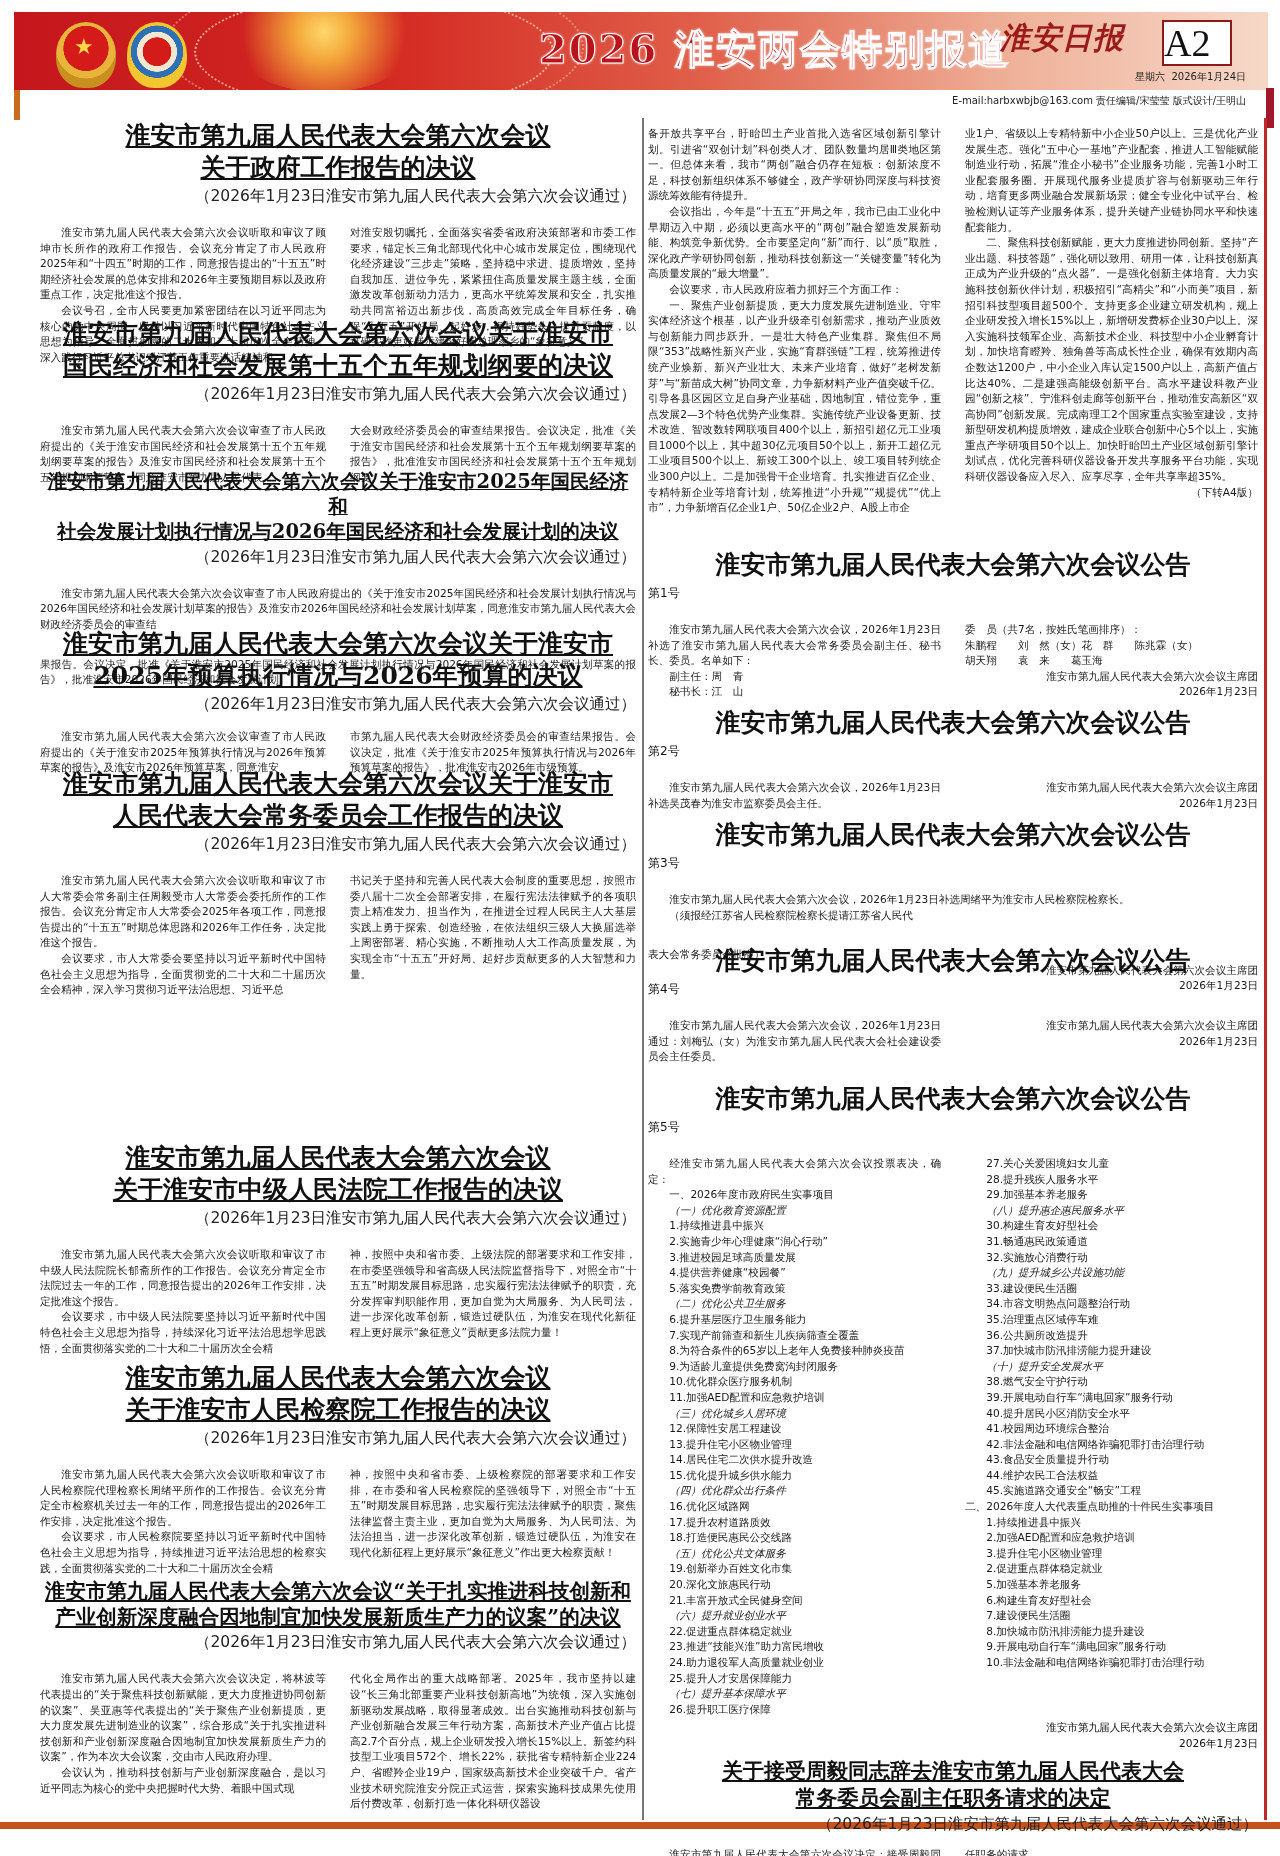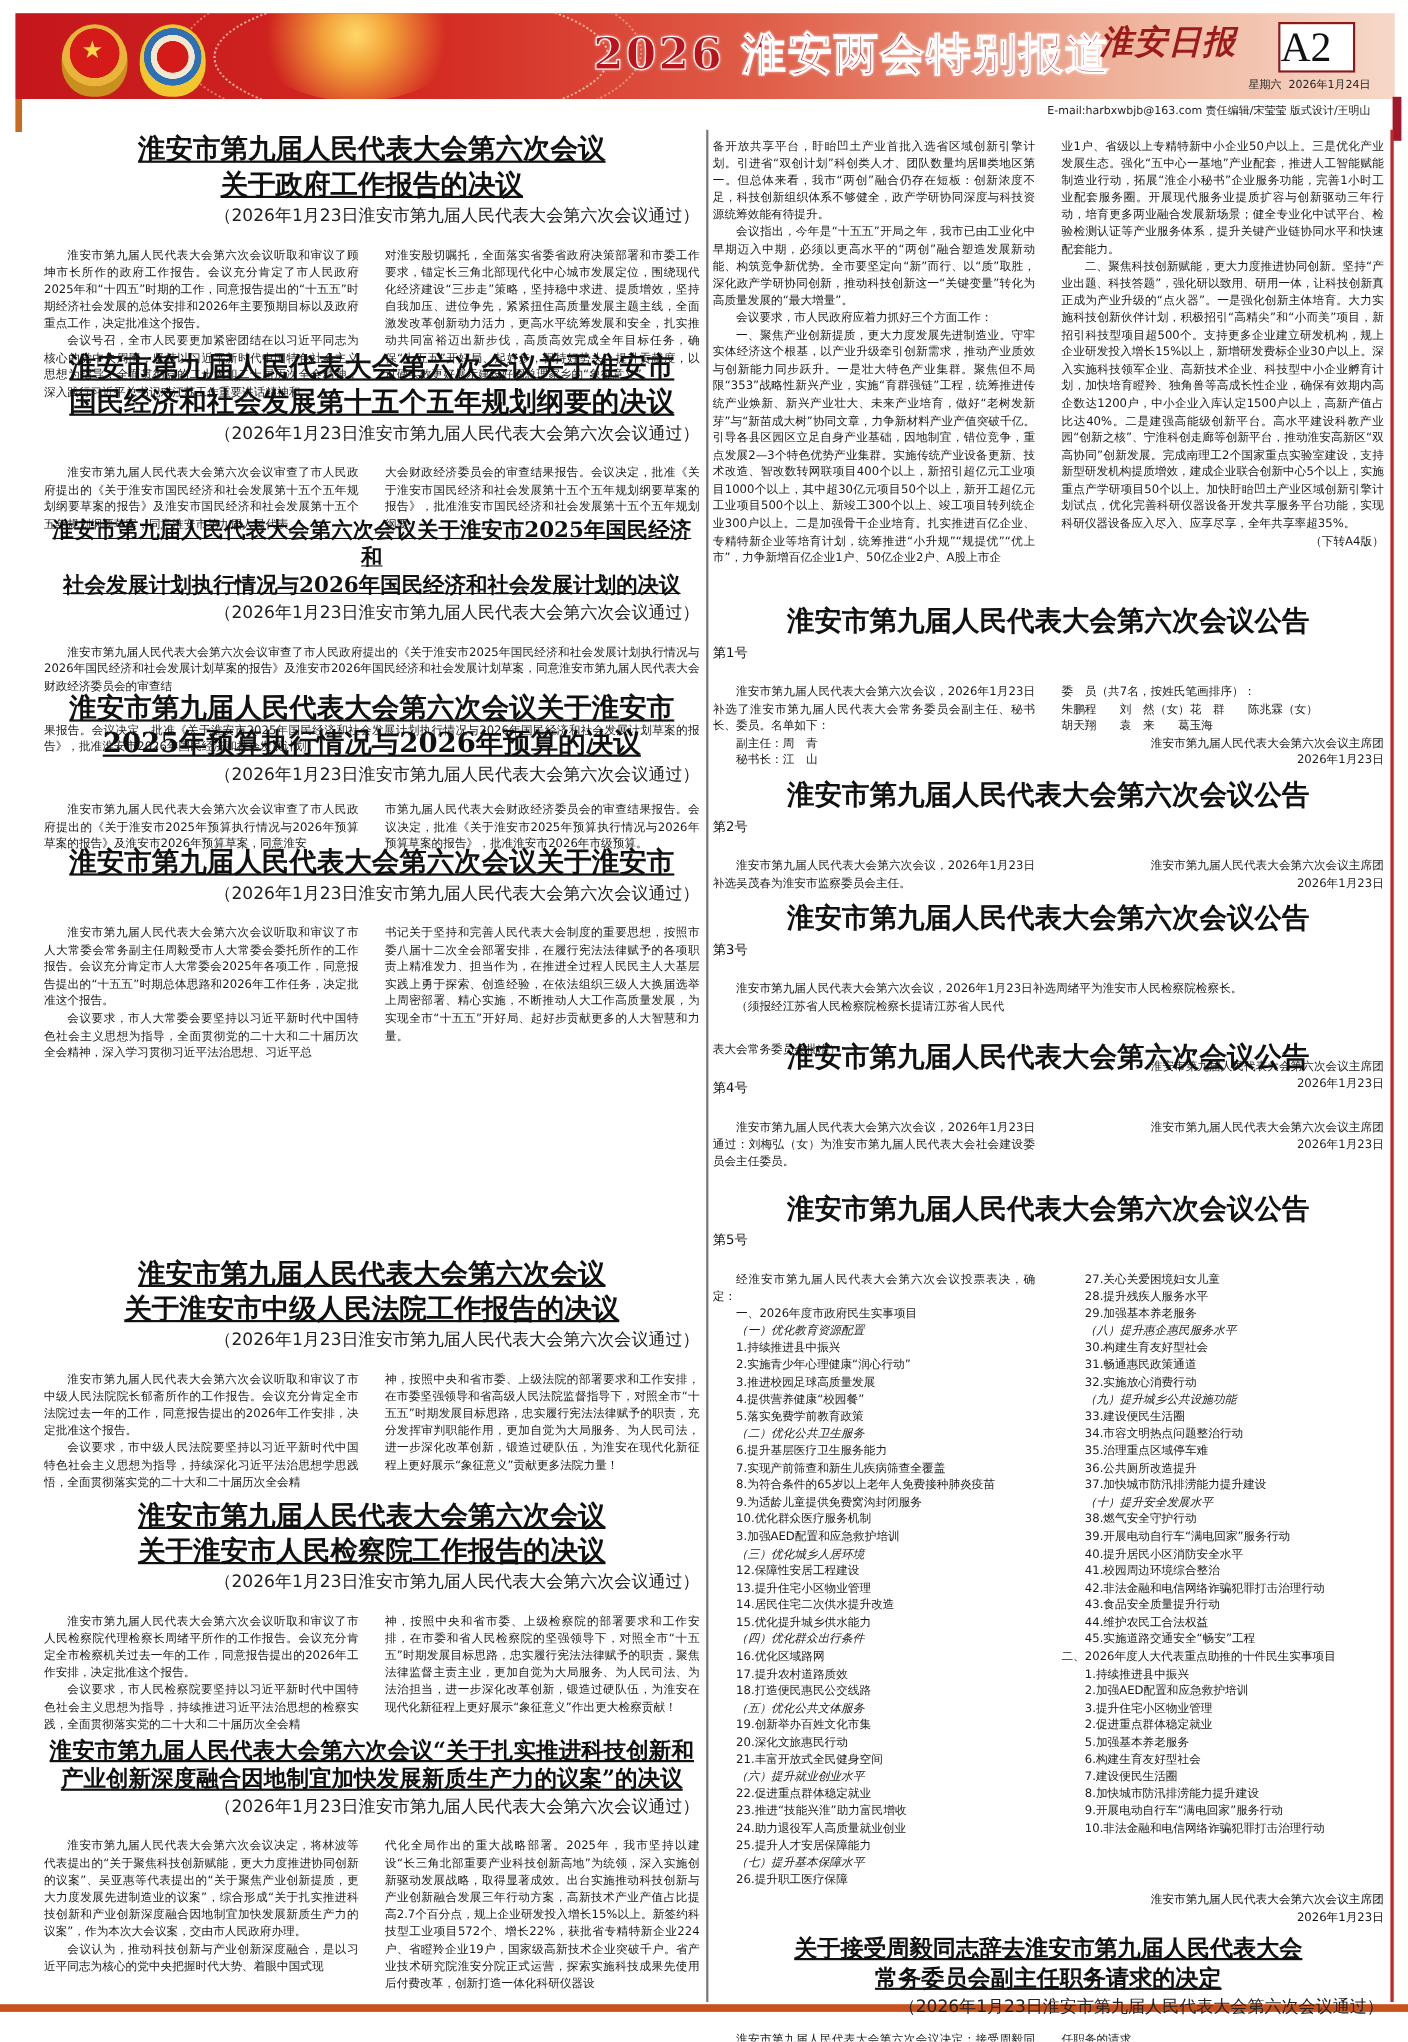--- a/index.html
+++ b/index.html
@@ -121,20 +121,21 @@
       </div>
     <div class="col">
         <p class="noind">市第九届人民代表大会财政经济委员会的审查结果报告。会议决定，批准《关于淮安市2025年预算执行情况与2026年预算草案的报告》，批准淮安市2026年市级预算。</p>
       </div>
   </div>
 </div>
 
 <div class="article" style="left:40px;top:768px;width:596px;">
   <div class="headline" style="font-size:25px;">
     <div>淮安市第九届人民代表大会第六次会议关于淮安市</div>
+      <div>人民代表大会常务委员会工作报告的决议</div>
   </div>
   <div class="sub">（2026年1月23日淮安市第九届人民代表大会第六次会议通过）</div>
   <div class="cols" style="margin-top:18px;">
     <div class="col">
         <p>淮安市第九届人民代表大会第六次会议听取和审议了市人大常委会常务副主任周毅受市人大常委会委托所作的工作报告。会议充分肯定市人大常委会2025年各项工作，同意报告提出的“十五五”时期总体思路和2026年工作任务，决定批准这个报告。</p>
         <p>会议要求，市人大常委会要坚持以习近平新时代中国特色社会主义思想为指导，全面贯彻党的二十大和二十届历次全会精神，深入学习贯彻习近平法治思想、习近平总</p>
       </div>
     <div class="col">
         <p class="noind">书记关于坚持和完善人民代表大会制度的重要思想，按照市委八届十二次全会部署安排，在履行宪法法律赋予的各项职责上精准发力、担当作为，在推进全过程人民民主人大基层实践上勇于探索、创造经验，在依法组织三级人大换届选举上周密部署、精心实施，不断推动人大工作高质量发展，为实现全市“十五五”开好局、起好步贡献更多的人大智慧和力量。</p>
       </div>
@@ -283,21 +284,21 @@
         <div>2.实施青少年心理健康“润心行动”</div>
         <div>3.推进校园足球高质量发展</div>
         <div>4.提供营养健康“校园餐”</div>
         <div>5.落实免费学前教育政策</div>
         <div class="cat">（二）优化公共卫生服务</div>
         <div>6.提升基层医疗卫生服务能力</div>
         <div>7.实现产前筛查和新生儿疾病筛查全覆盖</div>
         <div>8.为符合条件的65岁以上老年人免费接种肺炎疫苗</div>
         <div>9.为适龄儿童提供免费窝沟封闭服务</div>
         <div>10.优化群众医疗服务机制</div>
-        <div>3.加强AED配置和应急救护培训</div>
+        <div>11.加强AED配置和应急救护培训</div>
         <div class="cat">（三）优化城乡人居环境</div>
         <div>12.保障性安居工程建设</div>
         <div>13.提升住宅小区物业管理</div>
         <div>14.居民住宅二次供水提升改造</div>
         <div>15.优化提升城乡供水能力</div>
         <div class="cat">（四）优化群众出行条件</div>
         <div>16.优化区域路网</div>
         <div>17.提升农村道路质效</div>
         <div>18.打造便民惠民公交线路</div>
         <div class="cat">（五）优化公共文体服务</div>

